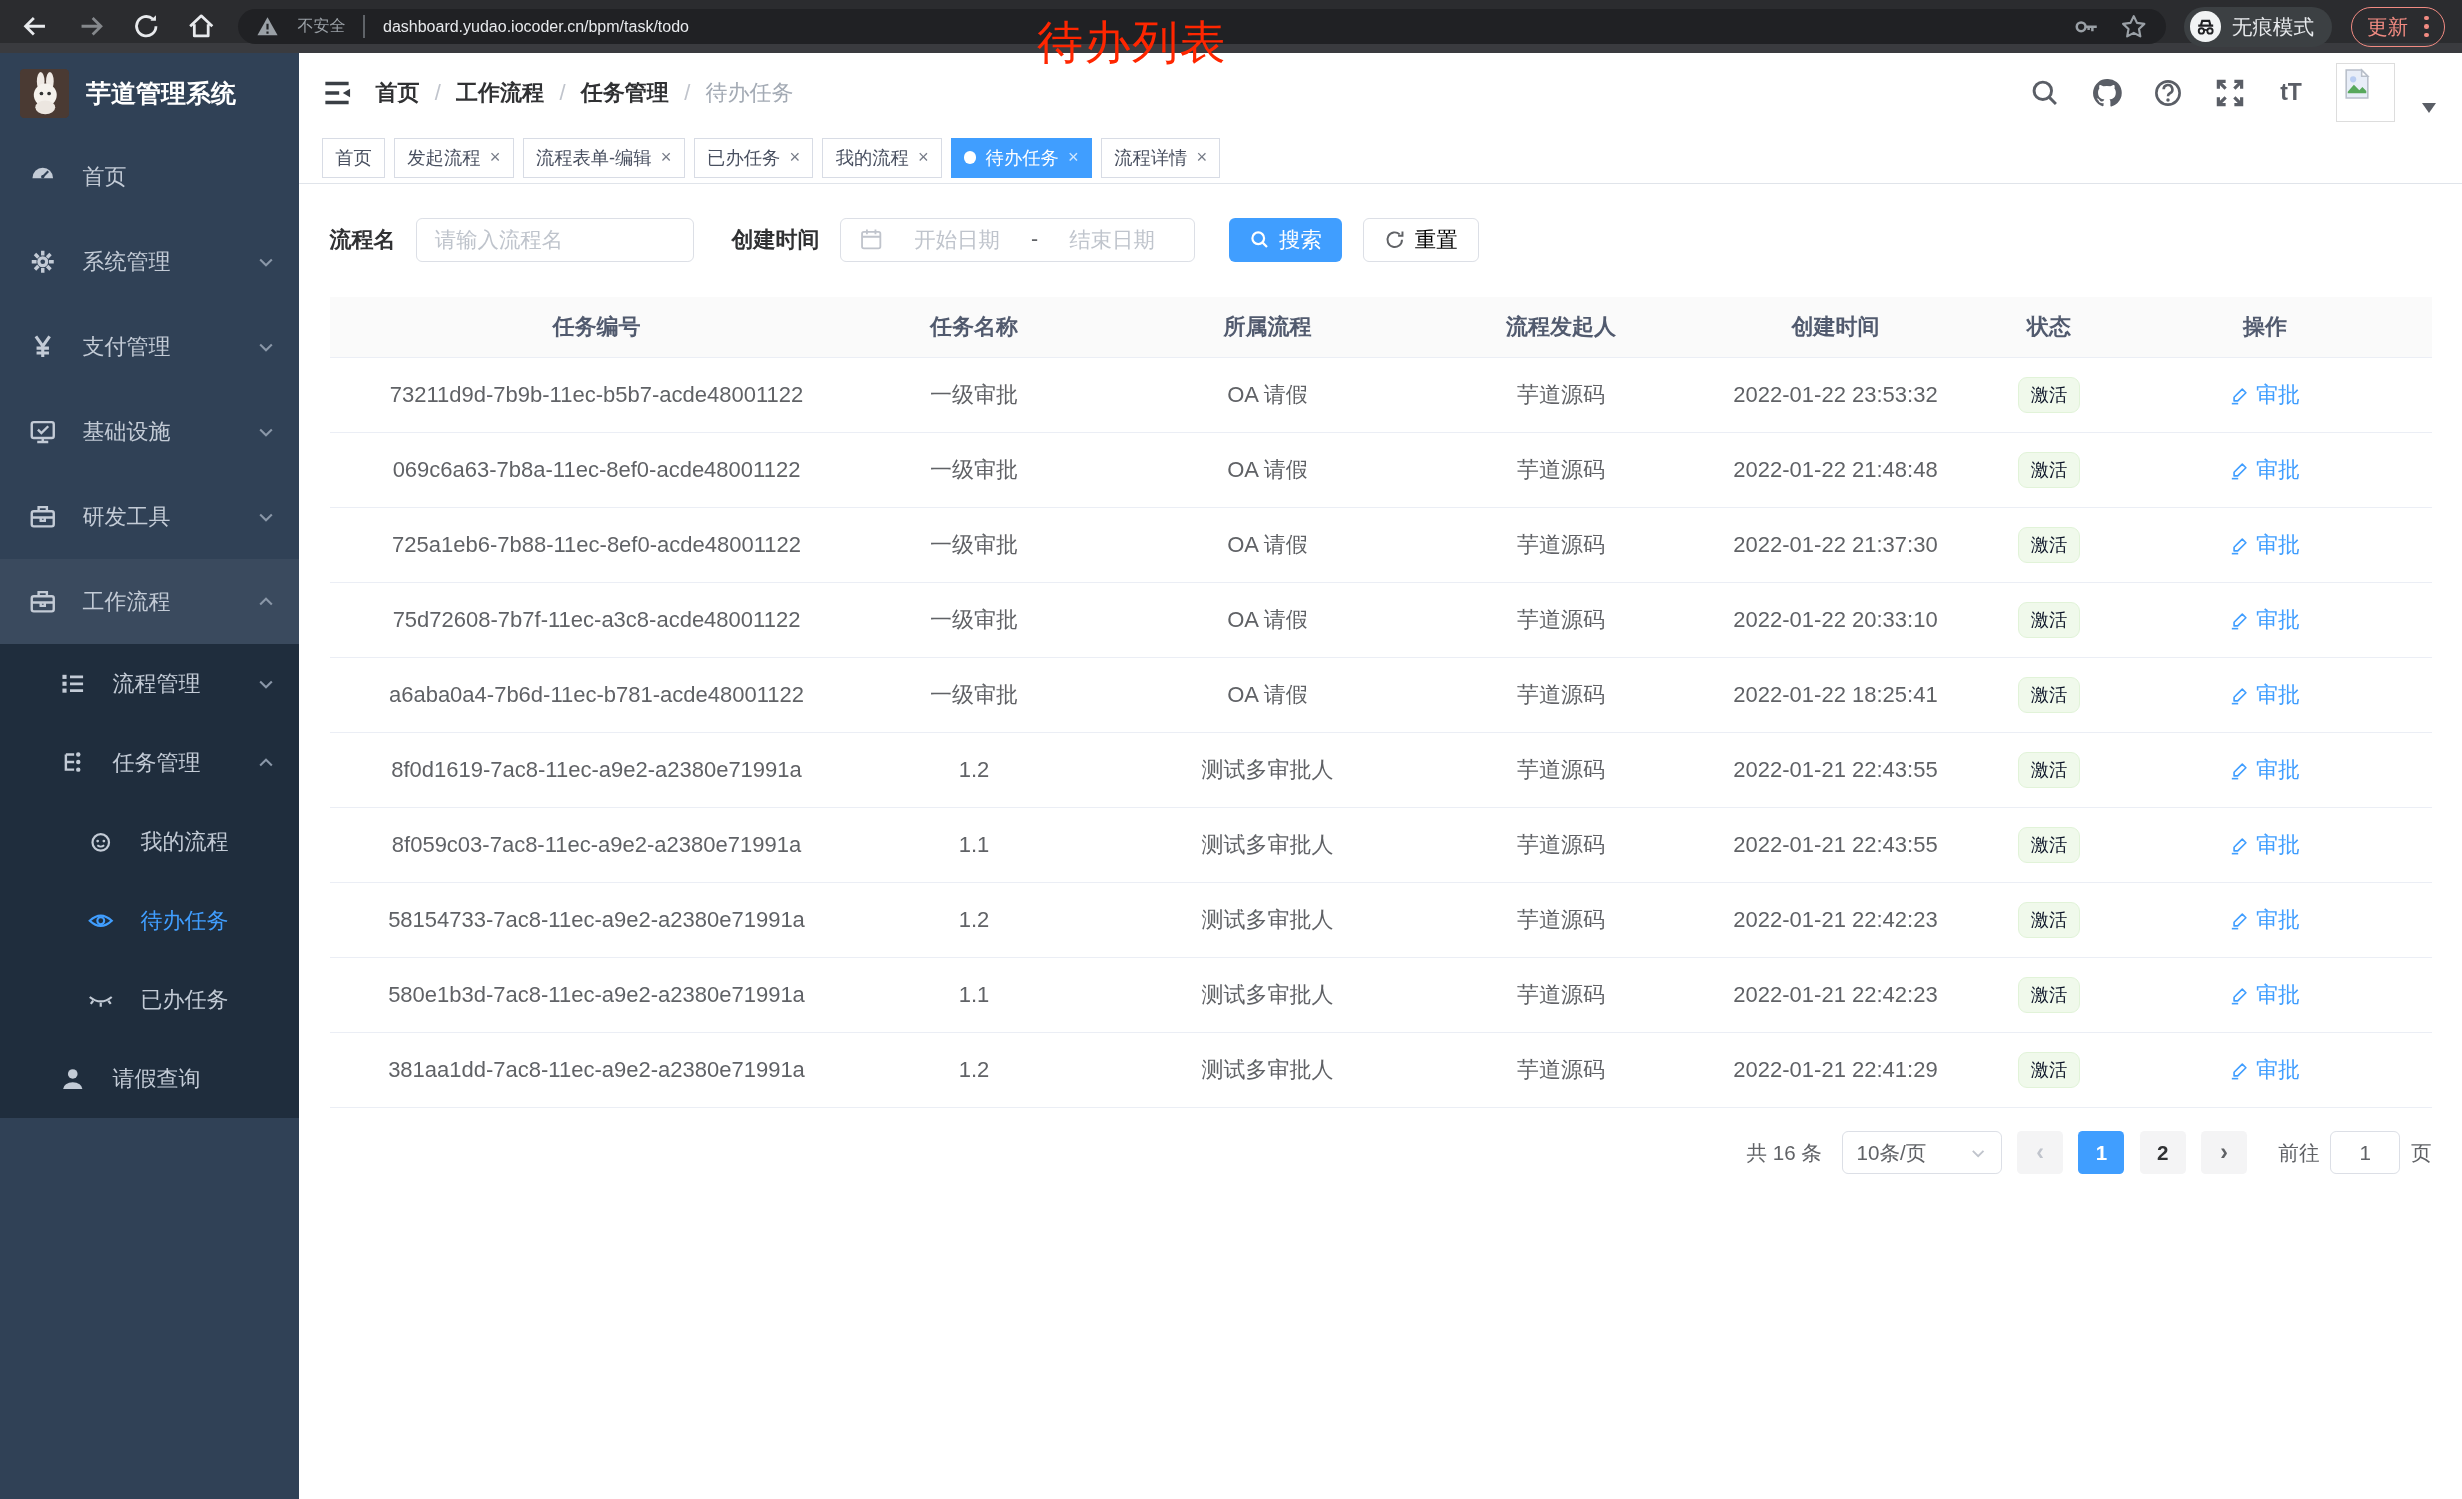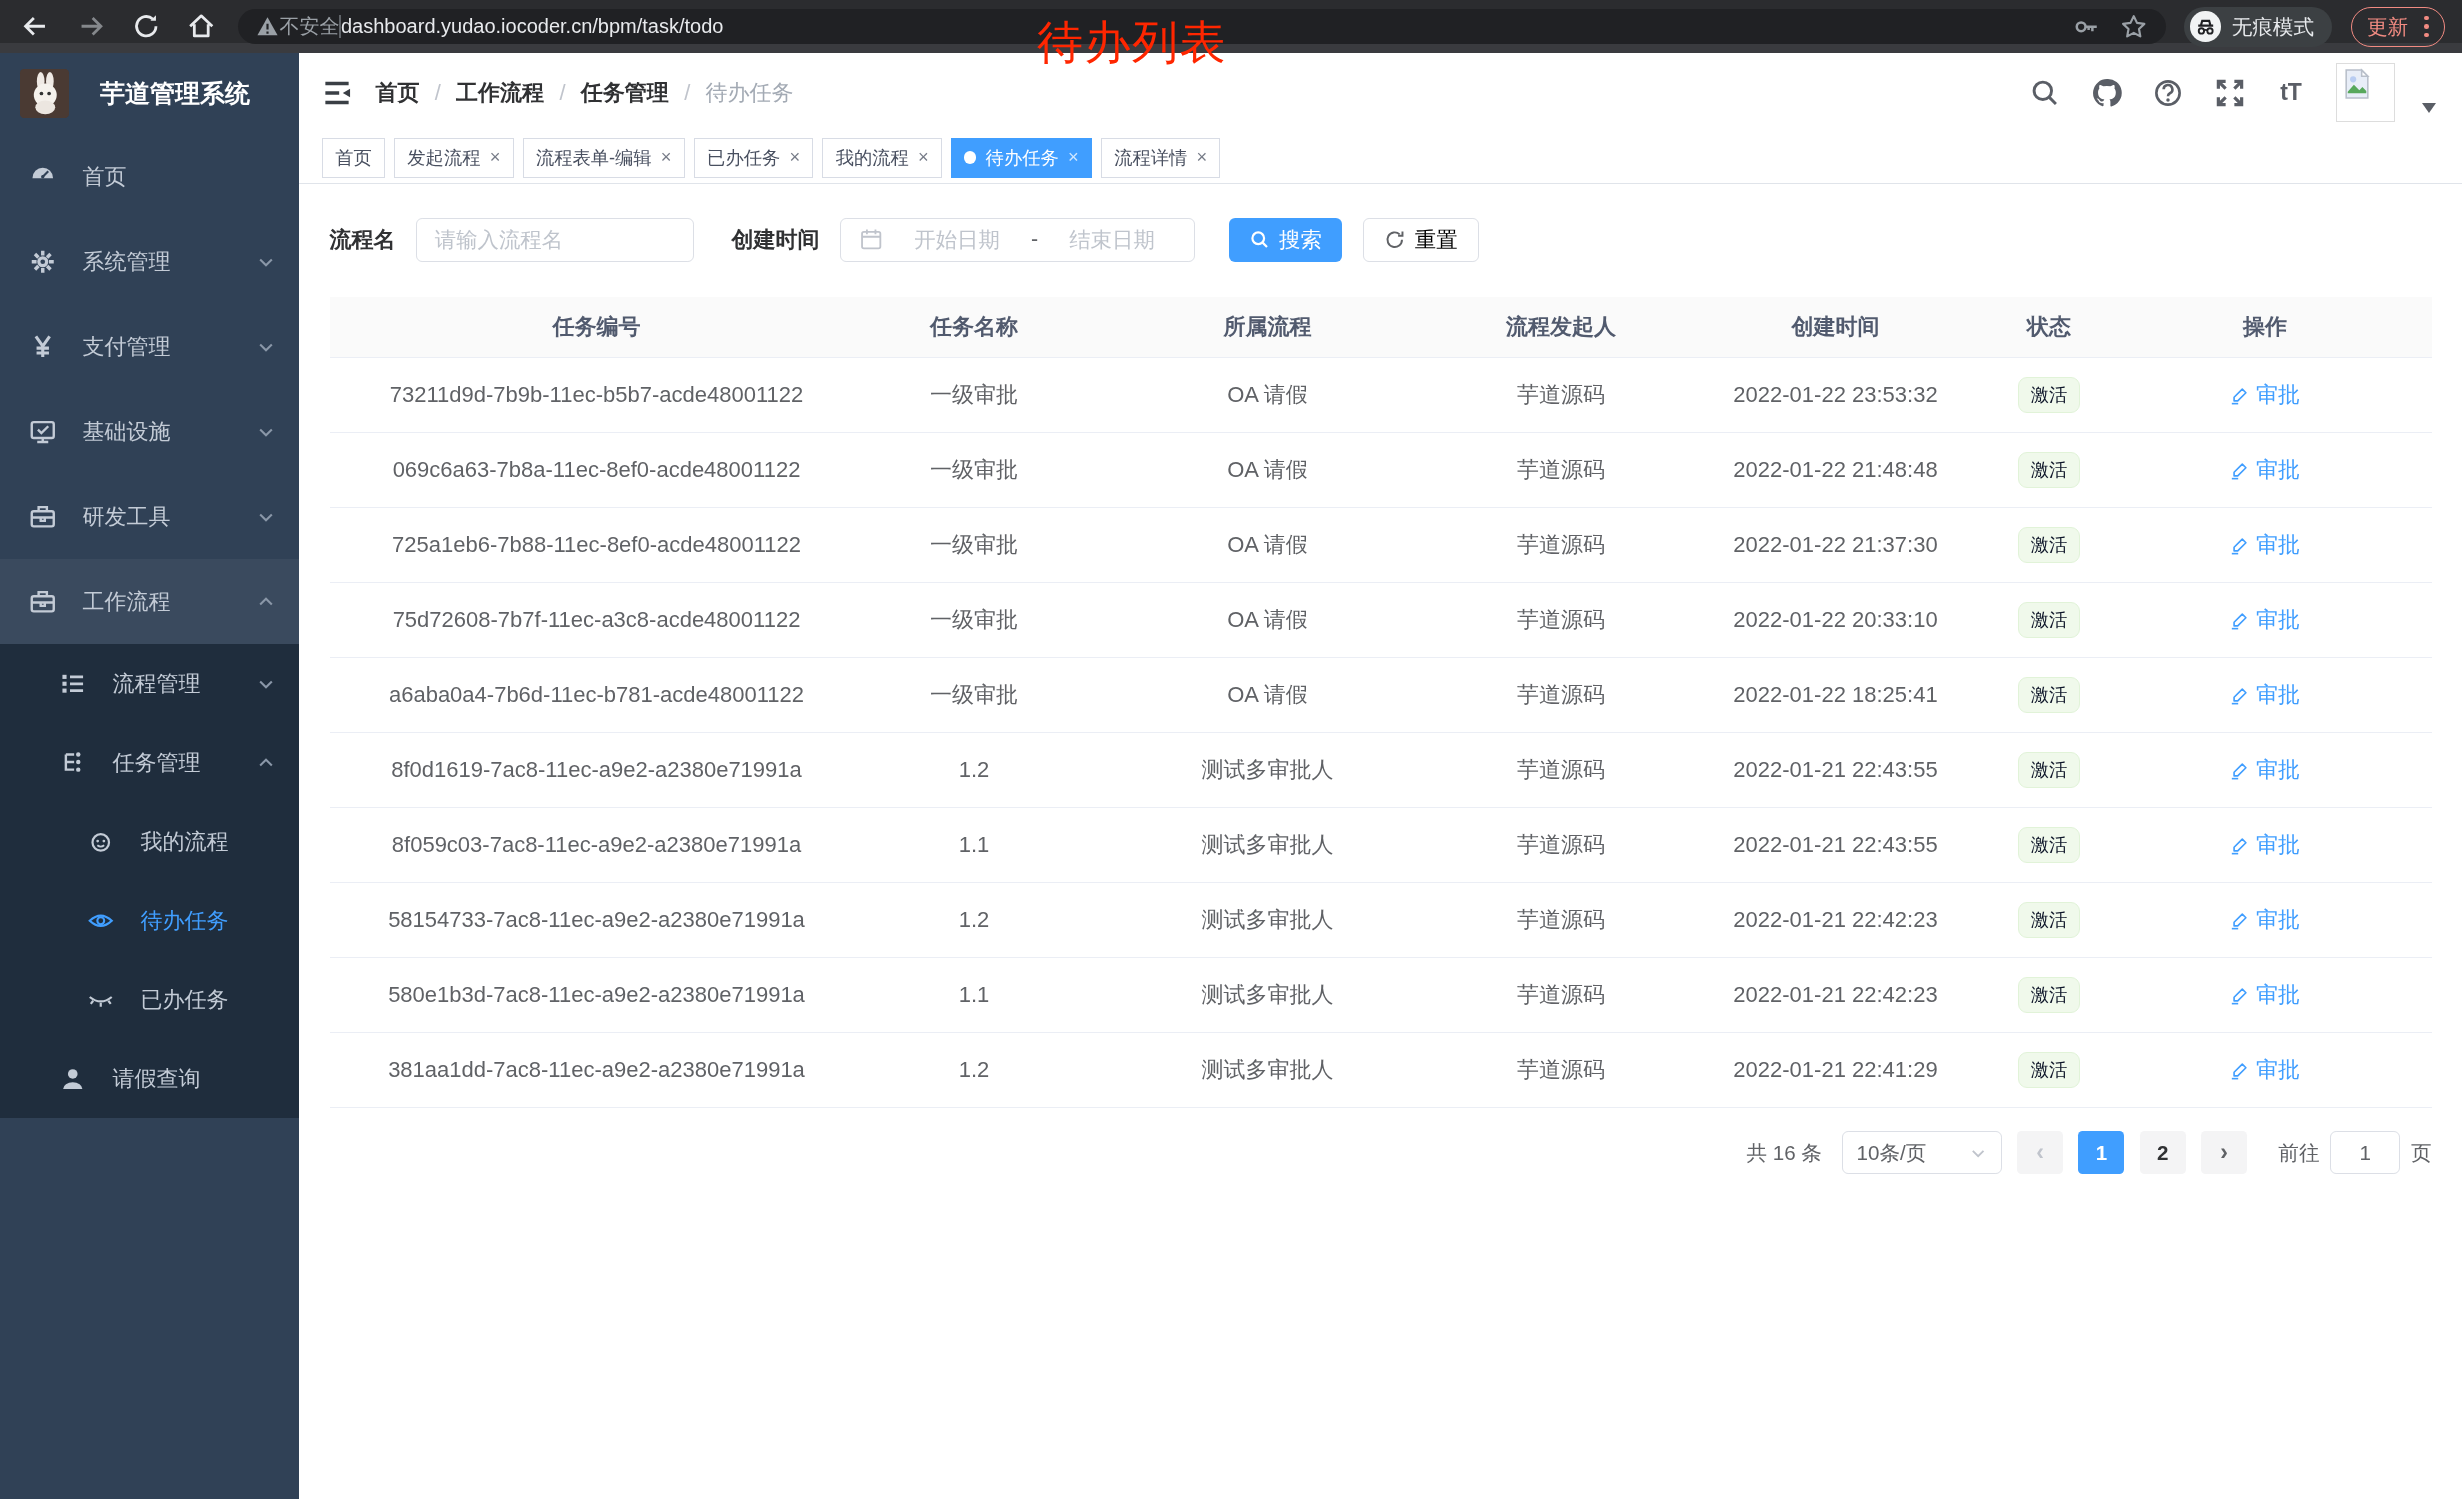--- a/index.html
+++ b/index.html
@@ -5,41 +5,41 @@
   * { margin:0; padding:0; box-sizing:border-box; }
   html,body { width:2462px; height:1500px; overflow:hidden; background:#fff;
     font-family:"Liberation Sans","DejaVu Sans",sans-serif; }
   .page { position:relative; width:2462px; height:1500px; }
 
   
   .browser-bar { height:53px; display:flex; align-items:center; gap:18.3px; padding:0 17px;
     background:linear-gradient(#2b2c2f 0 43px,#3a3b3f 43px 53px); }
   .nav-btn { width:37px; height:37px; display:flex; align-items:center; justify-content:center; flex:none; }
   .omnibox { flex:1; height:35px; background:#202124; border-radius:17.5px; display:flex;
-    align-items:center; gap:0; padding:0 18.3px; color:#9aa0a6; font-size:20px; min-width:0; }
+    align-items:center; gap:18px; padding:0 18.3px; color:#9aa0a6; font-size:16px; min-width:0; }
   .omni-div { width:1.5px; height:23px; background:#5f6368; }
   .omni-url { color:#e8eaed; white-space:nowrap; overflow:hidden; flex:1; }
   .omni-right { display:flex; gap:20px; align-items:center; }
   .incog { height:40px; background:#3c4043; border-radius:20px; display:flex; align-items:center;
     gap:10.7px; padding:0 18.3px 0 6.1px; color:#e8eaed; font-size:20.6px; flex:none; }
   .incog-circle { width:30.5px; height:30.5px; border-radius:50%; background:#f1f3f4; display:flex;
     align-items:center; justify-content:center; }
   .update-pill { height:40px; border:1.5px solid #f28b82; border-radius:20px; display:flex;
     align-items:center; gap:16px; padding:0 15.3px; color:#f28b82; font-size:20.6px; flex:none; }
   .kebab { display:flex; flex-direction:column; gap:3.8px; }
   .kebab i { width:4.6px; height:4.6px; border-radius:50%; background:#f28b82; }
 
   
   .annotation { position:absolute; left:1037px; top:12.2px; font-size:46px; color:#ff2600;
     font-weight:500; z-index:99; letter-spacing:1.5px; }
 
   
   .app { display:flex; height:1446px; }
   .sidebar { width:299px; background:#304156; flex:none; }
-  .logo-row { height:81px; display:flex; align-items:center; gap:31px; padding:0 20px; }
+  .logo-row { height:81px; display:flex; align-items:center; gap:17px; padding:0 20px; }
   .logo-img { width:49px; height:49px; border-radius:4.6px; overflow:hidden; flex:none; background:#4b3a34; }
   .app-title { color:#fff; font-size:25px; font-weight:700; white-space:nowrap; }
   .menu-item { height:85px; display:flex; align-items:center; padding:0 23px 0 29px;
     color:#c3cbd6; font-size:22px; cursor:pointer; white-space:nowrap; }
   .menu-item .mi { width:27.5px; height:27.5px; margin-right:26px; flex:none; }
   .menu-item .chev { margin-left:auto; flex:none; }
   .menu-item.hl { background:rgba(255,255,255,0.05); }
   .submenu { background:#1f2d3d; }
   .submenu .menu-item { height:79px; padding-left:59px; }
   .submenu .menu-item.lvl3 { padding-left:87px; }

